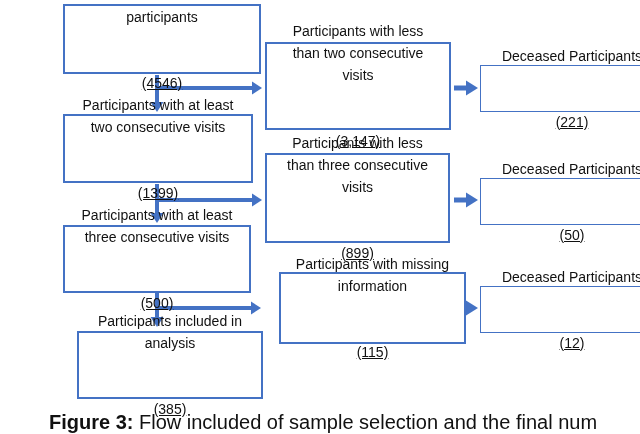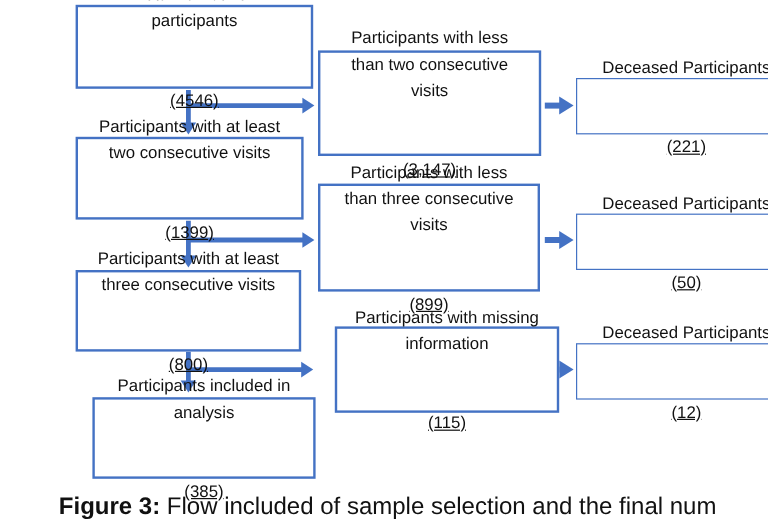--- a/index.html
+++ b/index.html
@@ -123,21 +123,21 @@
       <span class="box-label">Participants with at least
 two consecutive visits</span>
       <span class="box-count">(1399)</span>
     </div>
   </div>
 
   <div class="box" style="left:16px;top:225px;width:188px;height:68px">
     <div class="box-text">
       <span class="box-label">Participants with at least
 three consecutive visits</span>
-      <span class="box-count">(800)</span>
+      <span class="box-count">(500)</span>
     </div>
   </div>
 
   <div class="box" style="left:30px;top:331px;width:186px;height:68px">
     <div class="box-text">
       <span class="box-label">Participants included in
 analysis</span>
       <span class="box-count">(385)</span>
     </div>
   </div>

